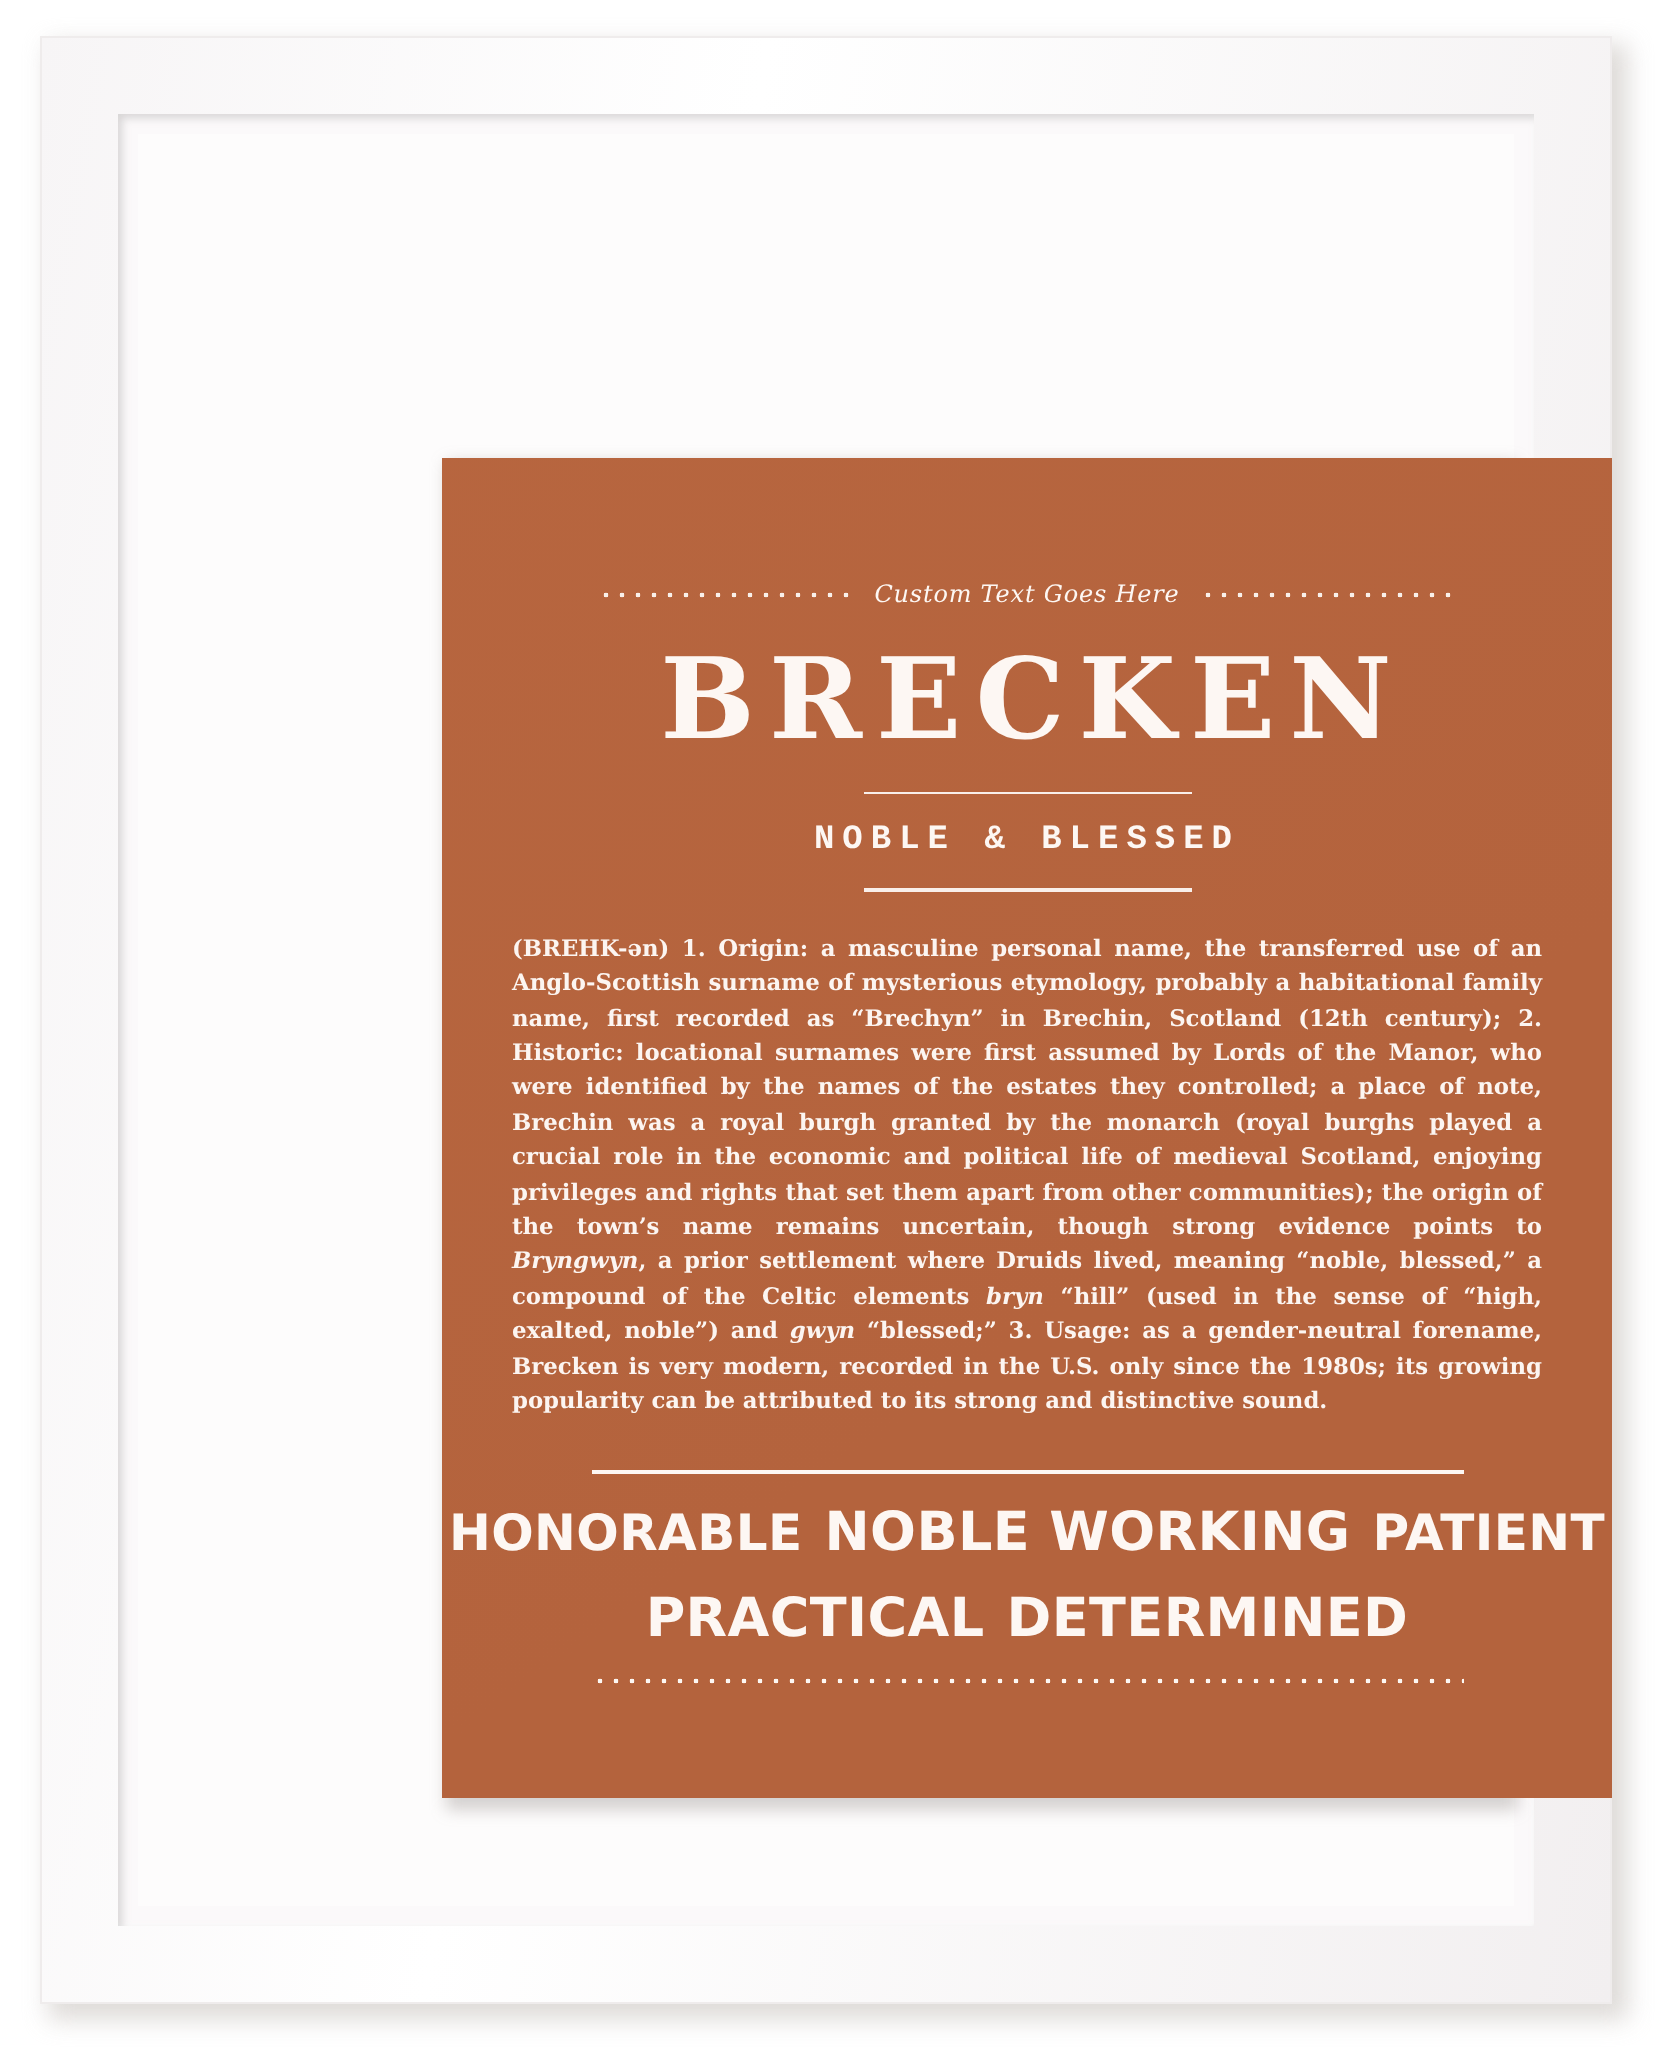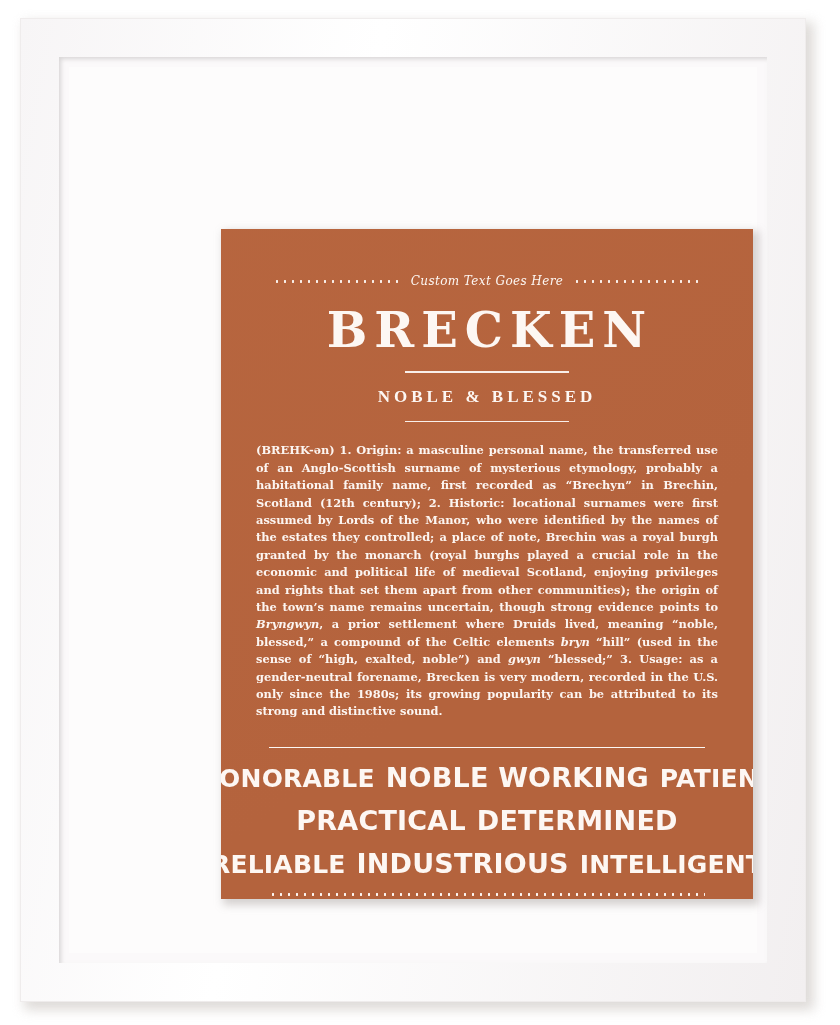--- a/index.html
+++ b/index.html
@@ -75,28 +75,28 @@
     top: 164px;
     width: 536px;
     height: 674px;
     background: rgba(120,110,105,.30);
     filter: blur(4px);
   }
   #print {
     position: absolute;
     left: 152px;
     top: 162px;
-    width: 532px;
+    width: 585px;
     height: 670px;
     background: #b5643e;
     background-image: linear-gradient(145deg, #b9674097 0%, #00000000 60%);
     background-color: #b4633d;
     color: #fdf7f3;
     box-sizing: border-box;
-    padding: 30px 34px 22px 34px;
+    padding: 46px 34px 22px 34px;
     overflow: hidden;
   }
 
   
   .top-row {
     display: flex;
     align-items: center;
     justify-content: center;
     gap: 10px;
     margin-top: 14px;
@@ -117,40 +117,40 @@
     letter-spacing: .4px;
     white-space: nowrap;
     color: #fdf7f3;
   }
 
   
   .name {
     text-align: center;
     font-family: "DejaVu Serif", serif;
     font-weight: bold;
-    font-size: 48px;
+    font-size: 56px;
     letter-spacing: 7px;
     line-height: 1.05;
     margin: 16px 0 2px 0;
     padding-left: 6px;
     color: #fdf7f3;
   }
 
   .rule {
     width: 164px;
     height: 1.5px;
     background: #fdf7f3;
     margin: 16px auto 14px auto;
     opacity: .95;
   }
   .rule.lower { margin: 14px auto 20px auto; }
 
   .meaning {
     text-align: center;
-    font-family: Liberation Serif, serif;
+    font-family: Liberation Mono, monospace;
     font-size: 17px;
     font-weight: bold;
     letter-spacing: 4px;
     color: #fdf7f3;
   }
 
   
   .definition {
     font-family: "DejaVu Serif", serif;
     font-size: 11.4px;
@@ -242,24 +242,19 @@
           <div class="trait-rule"></div>
           <div class="trait-line">
               <span class="trait light">HONORABLE</span>
               <span class="trait bold">NOBLE WORKING</span>
               <span class="trait light">PATIENT</span>
             </div>
           <div class="trait-line">
               <span class="trait bold">PRACTICAL</span>
               <span class="trait bold">DETERMINED</span>
             </div>
-          <div class="trait-line">
-              <span class="trait light">RELIABLE</span>
-              <span class="trait bold">INDUSTRIOUS</span>
-              <span class="trait light">INTELLIGENT</span>
-            </div>
           <div class="trait-dotline"></div>
         </div>
 
       </div>
     </div>
   </div>
 </div>
 
 </body></html>

